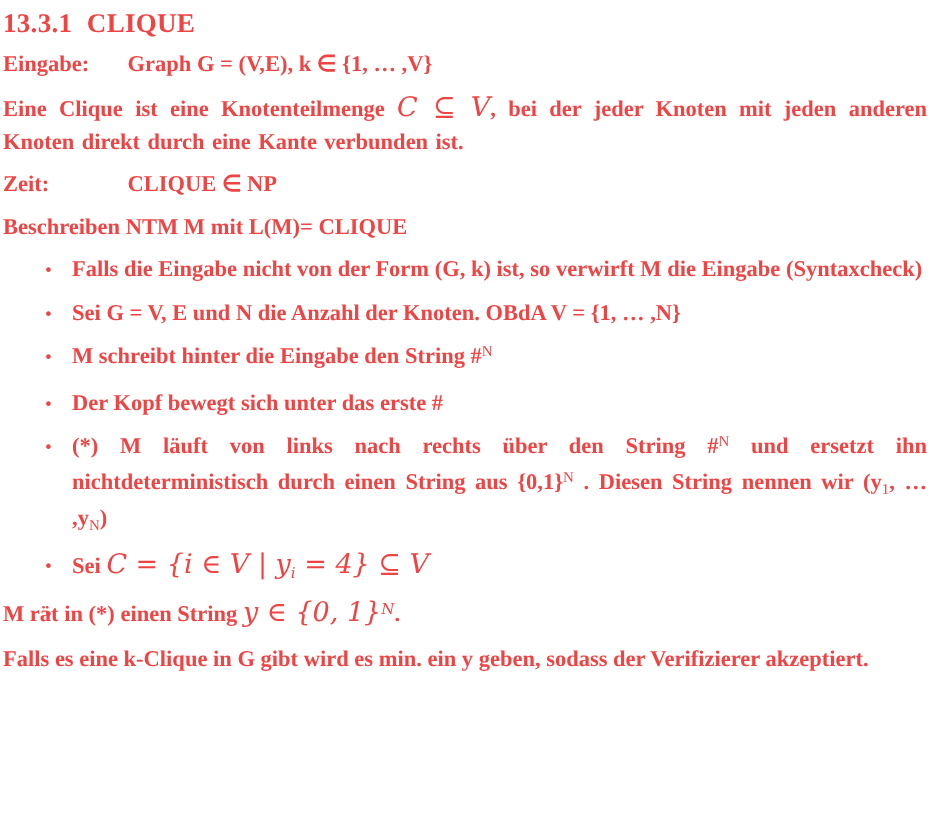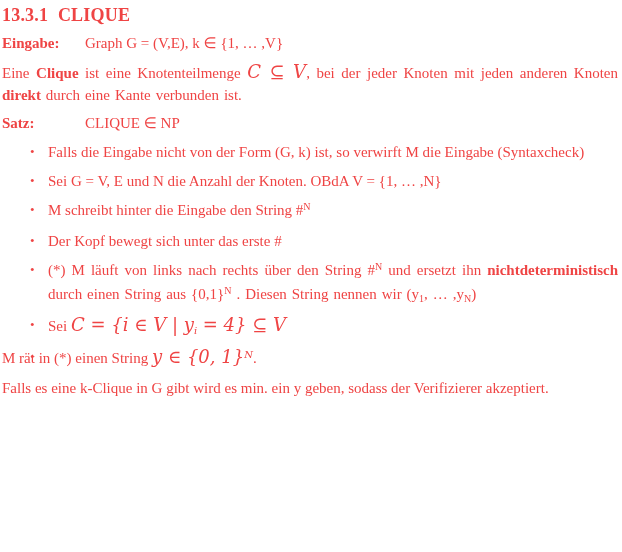--- a/index.html
+++ b/index.html
@@ -36,21 +36,21 @@
     padding-left: 46px;
     margin-bottom: 7px;
   }
   .bullet-dot {
     position: absolute;
     left: 28px;
     top: 0;
     font-size: 13px;
   }
   .just { text-align: justify; word-spacing: 1.2px; }
-  .r-n { font-style: normal; }
+  .r-n { font-style: normal; font-weight: bold; }
   .r-b { font-weight: bold; }
   .r-m {
     font-family: "DejaVu Serif", serif;
     font-style: italic;
     font-size: 18px;
   }
   .r-sup {
     font-size: 10px;
     position: relative;
     top: -5.5px;
@@ -83,21 +83,22 @@
 <body>
 
 <div class="page">
   <h1 class="blk blk-heading">
     <span class="r">13.3.1</span>
     <span class="r">CLIQUE</span>
   </h1>
   <div id="doc-body">
       <div class="blk blk-labelrow"><span class="lbl">Eingabe:</span><span><span class="r r-n">Graph G = (V,E), k ∈ {1, … ,V}</span></span></div>
       <div class="blk blk-para just"><span class="r r-n">Eine </span><span class="r r-b">Clique</span><span class="r r-n"> ist eine Knotenteilmenge </span><span class="r r-m">C ⊆ V</span><span class="r r-n">, bei der jeder Knoten mit jeden anderen Knoten </span><span class="r r-b">direkt</span><span class="r r-n"> durch eine Kante verbunden ist.</span></div>
-      <div class="blk blk-labelrow"><span class="lbl">Satz:</span><span><span class="r r-n">CLIQUE ∈ NP</span></span></div>
+      <div class="blk blk-labelrow"><span class="lbl">Zeit:</span><span><span class="r r-n">CLIQUE ∈ NP</span></span></div>
+      <div class="blk blk-para"><span class="r r-n">Beschreiben NTM M mit L(M)= CLIQUE</span></div>
       <div class="blk blk-bullet"><span class="bullet-dot">•</span><span><span class="r r-n">Falls die Eingabe nicht von der Form (G, k) ist, so verwirft M die Eingabe (Syntaxcheck)</span></span></div>
       <div class="blk blk-bullet"><span class="bullet-dot">•</span><span><span class="r r-n">Sei G = V, E und N die Anzahl der Knoten. OBdA V = {1, … ,N}</span></span></div>
       <div class="blk blk-bullet"><span class="bullet-dot">•</span><span><span class="r r-n">M schreibt hinter die Eingabe den String #</span><span class="r r-sup">N</span></span></div>
       <div class="blk blk-bullet"><span class="bullet-dot">•</span><span><span class="r r-n">Der Kopf bewegt sich unter das erste #</span></span></div>
       <div class="blk blk-bullet just"><span class="bullet-dot">•</span><span><span class="r r-n">(*) M läuft von links nach rechts über den String #</span><span class="r r-sup">N</span><span class="r r-n"> und ersetzt ihn </span><span class="r r-b">nichtdeterministisch</span><span class="r r-n"> durch einen String aus {0,1}</span><span class="r r-sup">N</span><span class="r r-n"> . Diesen String nennen wir (y</span><span class="r r-sub">1</span><span class="r r-n">, … ,y</span><span class="r r-sub">N</span><span class="r r-n">)</span></span></div>
       <div class="blk blk-bullet"><span class="bullet-dot">•</span><span><span class="r r-n">Sei </span><span class="r r-m">C = {i ∈ V | y</span><span class="r r-msub">i</span><span class="r r-m"> = 4} ⊆ V</span></span></div>
       <div class="blk blk-bullet"><span class="bullet-dot">•</span></div>
       <div class="blk blk-para"><span class="r r-n">M rät in (*) einen String </span><span class="r r-m">y ∈ {0, 1}</span><span class="r r-msup">N</span><span class="r r-n">.</span></div>
       <div class="blk blk-para"><span class="r r-n">Falls es eine k-Clique in G gibt wird es min. ein y geben, sodass der Verifizierer akzeptiert.</span></div>
     </div>

